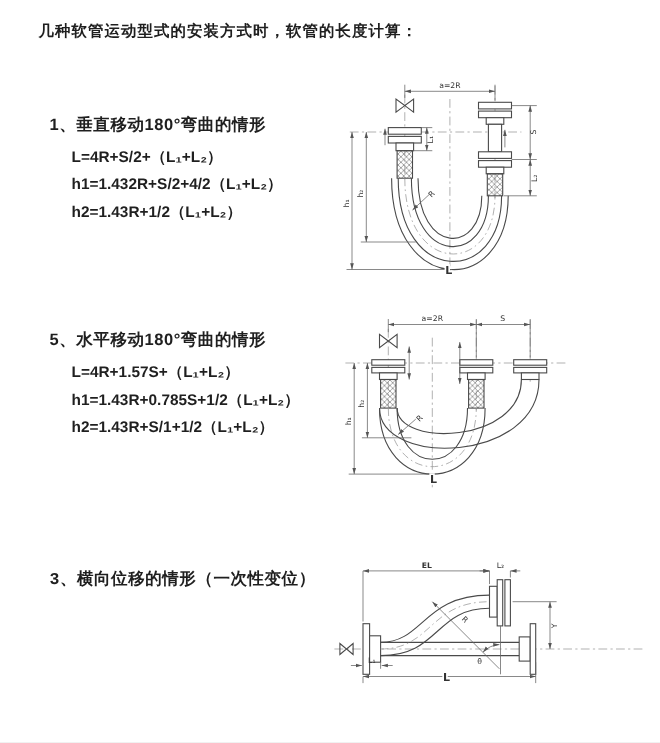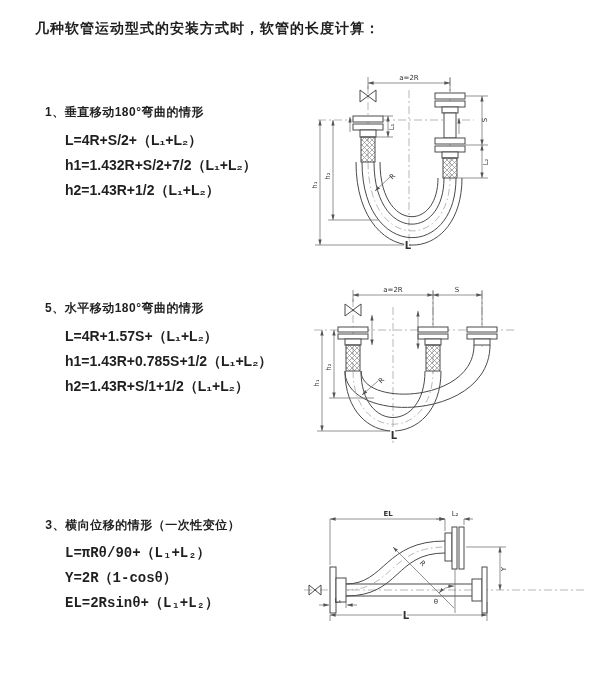--- a/index.html
+++ b/index.html
@@ -1,21 +1,21 @@
 <!DOCTYPE html>
 <html><head>
 <meta charset="utf-8">
 <style>
   html,body{margin:0;padding:0;background:#e8e8e8;}
   .page{position:relative;width:600px;height:675px;background:#ffffff;overflow:hidden;
         font-family:"Liberation Sans","DejaVu Sans",sans-serif;color:#1f1f1f;}
   .title{position:absolute;left:35px;top:20px;font-size:14px;font-weight:bold;letter-spacing:1px;}
   .section{position:absolute;left:45px;}
   .sec1{top:104px;} .sec2{top:300px;} .sec3{top:517px;font-family:Liberation Mono, monospace;}
-  .heading{font-size:12px;font-weight:bold;letter-spacing:0.5px;}
+  .heading{font-size:15px;font-weight:bold;letter-spacing:0.5px;}
   .formulas{margin-left:20px;margin-top:7px;}
   .formula{font-size:14px;font-weight:bold;height:25px;line-height:25px;white-space:nowrap;}
   .dwg{position:absolute;text-decoration:underline;}
   .dwg1{left:312px;top:70px;}
   .dwg2{left:312px;top:283px;}
   .dwg3{left:300px;top:505px;text-align:right;}
   svg{display:block;}
   svg text{font-family:"DejaVu Sans","Liberation Sans",sans-serif;fill:#333;font-size:7px;}
   svg text.big{font-size:10px;font-weight:bold;paint-order:stroke;stroke:#fff;stroke-width:3px;}
   .pipe{stroke:#4a4a4a;stroke-width:1;fill:none;}
@@ -30,41 +30,36 @@
 <body>
 
 <div class="page">
 
   <div class="title">几种软管运动型式的安装方式时，软管的长度计算：</div>
 
   <div class="section sec1">
     <div class="heading">1、垂直移动180°弯曲的情形</div>
     <div class="formulas">
       <div class="formula">L=4R+S/2+（L₁+L₂）</div>
-      <div class="formula">h1=1.432R+S/2+7/2（L₁+L₂）</div>
+      <div class="formula">h1=1.432R+S/2+4/2（L₁+L₂）</div>
       <div class="formula">h2=1.43R+1/2（L₁+L₂）</div>
     </div>
   </div>
 
   <div class="section sec2">
     <div class="heading">5、水平移动180°弯曲的情形</div>
     <div class="formulas">
       <div class="formula">L=4R+1.57S+（L₁+L₂）</div>
       <div class="formula">h1=1.43R+0.785S+1/2（L₁+L₂）</div>
       <div class="formula">h2=1.43R+S/1+1/2（L₁+L₂）</div>
     </div>
   </div>
 
   <div class="section sec3">
     <div class="heading">3、横向位移的情形（一次性变位）</div>
-    <div class="formulas">
-      <div class="formula">L=πRθ/90+（L₁+L₂）</div>
-      <div class="formula">Y=2R（1-cosθ）</div>
-      <div class="formula">EL=2Rsinθ+（L₁+L₂）</div>
-    </div>
   </div>
 
   <div class="dwg dwg1">
   <svg width="235" height="185" viewBox="0 0 235 185">
     <defs>
       <marker id="ae1" markerWidth="9" markerHeight="6" refX="8" refY="3" orient="auto">
             <path d="M0,0.6 L8,3 L0,5.4 Z" fill="#555"></path>
           </marker>
       <marker id="as1" markerWidth="9" markerHeight="6" refX="1" refY="3" orient="auto">
             <path d="M9,0.6 L1,3 L9,5.4 Z" fill="#555"></path>

